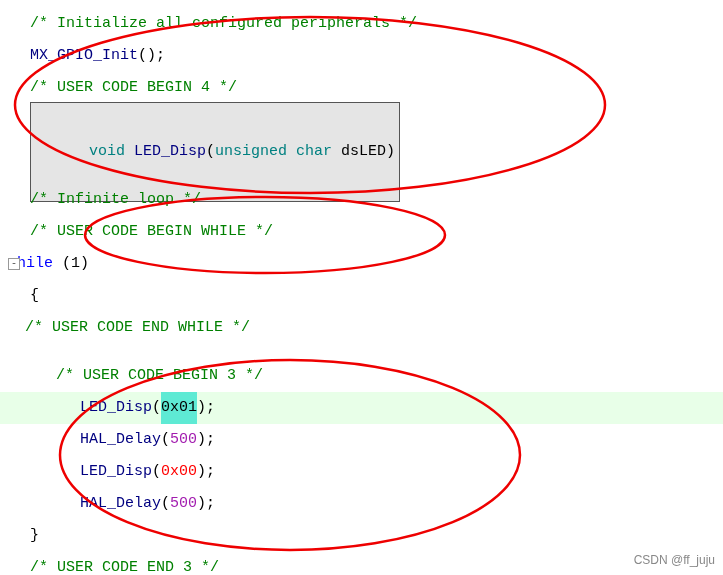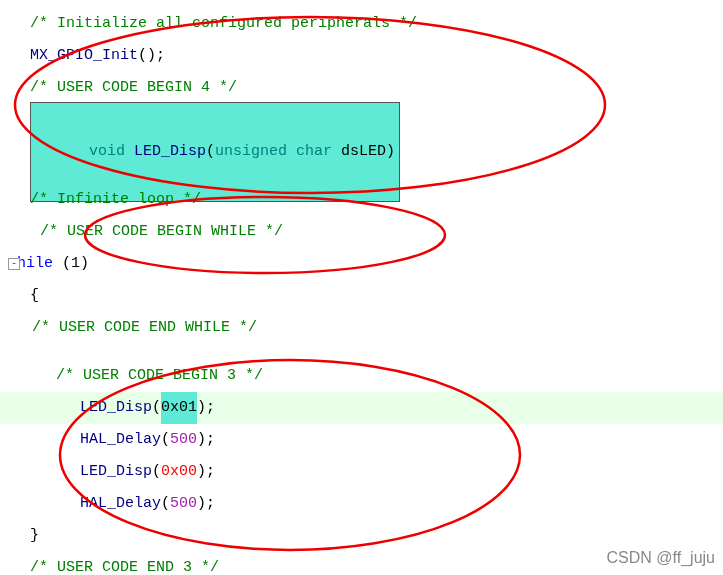--- a/index.html
+++ b/index.html
@@ -78,21 +78,21 @@
       left: 0;
       width: 723px;
       height: 575px;
       pointer-events: none;
     }
 
     .watermark {
       position: absolute;
       bottom: 8px;
       right: 8px;
-      font-size: 16px;
+      font-size: 12px;
       color: #888;
       font-family: Arial, sans-serif;
     }
   </style>
 </head>
 <body>
 
 <div class="code-container">
 
   <div class="line">
@@ -105,47 +105,47 @@
 
   <div class="line">
     <span class="comment">/* USER CODE BEGIN 4 */</span>
   </div>
 
   <div class="line" style="padding-left:56px;">
     <span class="func">LED_Disp</span><span class="normal">(</span><span class="hex">0x00</span><span class="normal">);</span>
   </div>
 
   <div class="line" style="padding-left:30px;">
-    <span style="border: 1.5px solid #555; padding: 1px 4px; background: #5eead4; display:inline-block;">
+    <span style="border: 1.5px solid #555; padding: 1px 4px; background: #e5e5e5; display:inline-block;">
       <span class="type">void </span><span class="func">LED_Disp</span><span class="normal">(</span><span class="type">unsigned char</span><span class="normal"> dsLED)</span>
     </span>
   </div>
 
   <div class="line" style="height:16px;"></div>
 
   <div class="line" style="padding-left:30px;">
     <span class="comment">/* Infinite loop */</span>
   </div>
 
-  <div class="line" style="padding-left:40px;">
+  <div class="line" style="padding-left:30px;">
     <span class="comment">/* USER CODE BEGIN WHILE */</span>
   </div>
 
   <div class="line" style="padding-left:8px;">
     <div class="line-number-area">
       <div class="fold-icon">-</div>
     </div>
     <span class="keyword">while</span><span class="normal"> (1)</span>
   </div>
 
   <div class="line" style="padding-left:30px;">
     <span class="normal">{</span>
   </div>
 
-  <div class="line" style="padding-left:32px;">
+  <div class="line" style="padding-left:25px;">
     <span class="comment">/* USER CODE END WHILE */</span>
   </div>
 
   <div class="line" style="height:16px;"></div>
 
   <div class="line" style="padding-left:56px;">
     <span class="comment">/* USER CODE BEGIN 3 */</span>
   </div>
 
   <div class="line highlighted" style="padding-left:80px;">

